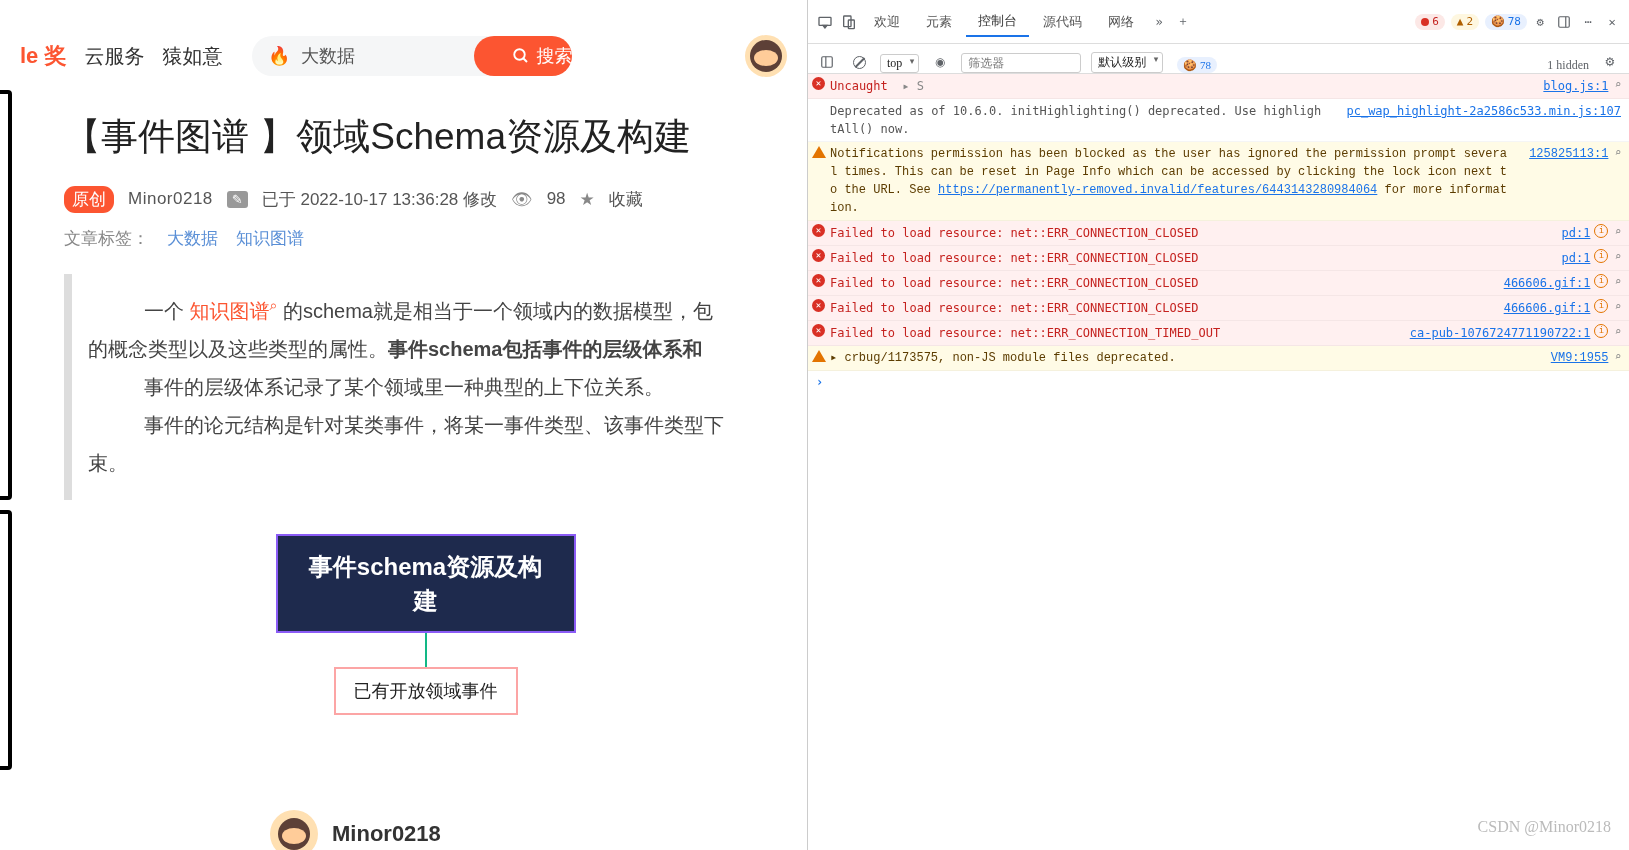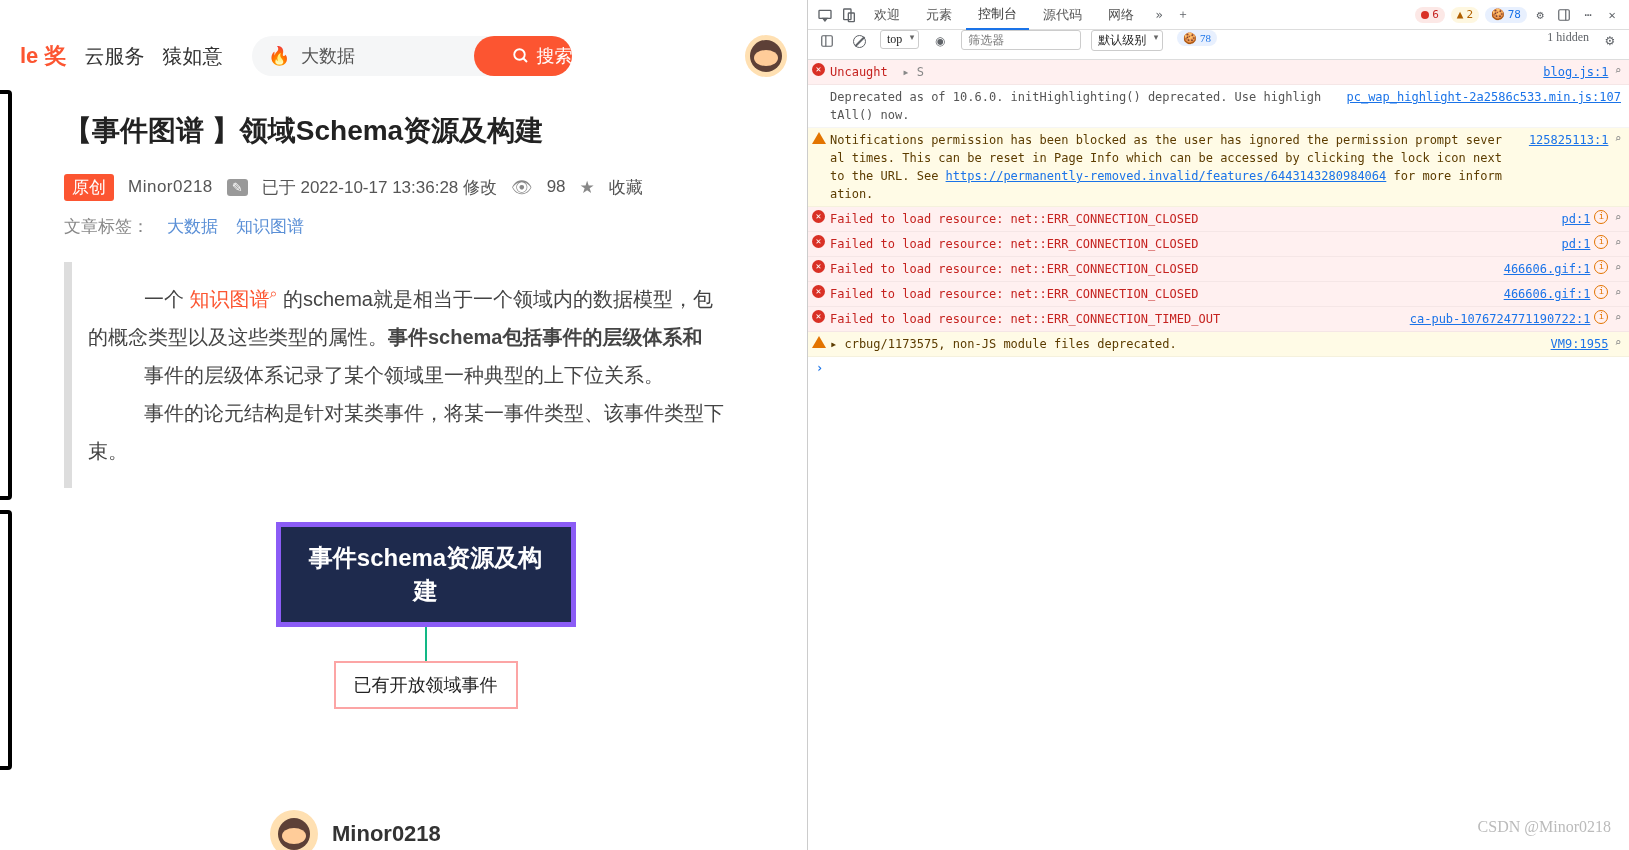--- a/index.html
+++ b/index.html
@@ -10,58 +10,58 @@
 .nav-link{color:#333;font-size:20px;}
 .search-wrap{display:flex;align-items:center;background:#f5f6f7;border-radius:22px;height:40px;flex:0 0 320px;margin-left:12px;}
 .search-fire{color:#fc5531;font-size:18px;margin:0 10px 0 16px;}
 .search-text{color:#555;font-size:18px;flex:1;}
 .search-btn{background:#fc5531;color:#fff;border:none;border-radius:22px;height:40px;width:98px;display:flex;align-items:center;justify-content:flex-end;gap:6px;font-size:18px;}
 .search-btn svg{width:18px;height:18px;}
 .avatar{width:42px;height:42px;border-radius:50%;background:#ffe0b2;display:flex;align-items:center;justify-content:center;margin-left:auto;}
 .avatar-inner{width:32px;height:32px;border-radius:50%;background:#5d4037;position:relative;}
 .avatar-inner::before{content:'';position:absolute;width:24px;height:16px;background:#ffcc99;border-radius:50%;top:10px;left:4px;}
 .article{padding:24px 20px 0 64px;flex:1;overflow:hidden;}
-.title{font-size:28px;font-weight:700;color:#222;margin-bottom:24px;line-height:1.35;}
+.title{font-size:37px;font-weight:400;color:#222;margin-bottom:24px;line-height:1.35;}
 .meta-row{display:flex;align-items:center;gap:14px;font-size:17px;color:#555;margin-bottom:14px;}
-.orig-badge{background:#fc5531;color:#fff;font-size:17px;padding:2px 8px;border-radius:3px;}
+.orig-badge{background:#fc5531;color:#fff;font-size:17px;padding:2px 8px;border-radius:11px;}
 .author{color:#555;font-weight:500;letter-spacing:.5px;}
 .meta-ic{background:#999;color:#fff;font-size:13px;padding:1px 5px;border-radius:3px;}
 .tags-row{display:flex;align-items:center;gap:18px;font-size:17px;color:#888;margin-bottom:24px;}
 .tag-lnk{color:#5a8fd6;}
 .quote-box{border-left:8px solid #ddd;padding:18px 16px;font-size:20px;line-height:1.9;color:#444;margin-bottom:28px;background:#fff;}
 .kw-link{color:#fc5531;}
 .mag-icon{color:#fc5531;font-size:14px;vertical-align:super;}
 .quote-box b{font-weight:700;}
 .mind-box{text-align:center;margin-top:34px;position:relative;}
-.mind-root{display:inline-block;background:#1e2a4d;color:#fff;padding:14px 22px;font-size:24px;font-weight:600;border:5px solid #8b5cf6;max-width:300px;line-height:1.4;}
+.mind-root{display:inline-block;background:#1e2a4d;color:#fff;padding:14px 22px;font-size:24px;font-weight:600;border:2px solid #8b5cf6;max-width:300px;line-height:1.4;}
 .mind-line{width:2px;height:34px;background:#12b886;margin:0 auto;}
 .mind-child{display:inline-block;border:2px solid #fca5a5;padding:10px 18px;font-size:18px;margin-top:0;}
 .watermark-author{position:absolute;left:270px;bottom:16px;display:flex;align-items:center;gap:14px;font-size:22px;font-weight:700;color:#333;}
 .watermark-author .avatar{width:48px;height:48px;}
 
 .devtools{flex:1;height:100%;border-left:1px solid #ccc;display:flex;flex-direction:column;font-family:Menlo,Consolas,monospace;font-size:12px;}
-.dt-tabs{display:flex;align-items:center;height:30px;border-bottom:1px solid #ddd;gap:2px;padding:4px 6px;}
+.dt-tabs{display:flex;align-items:center;height:44px;border-bottom:1px solid #ddd;gap:2px;padding:4px 6px;}
 .dt-tabs .tab{padding:0 12px;height:30px;display:flex;align-items:center;color:#555;font-family:-apple-system,"Microsoft YaHei";font-size:13px;}
 .dt-tabs .tab.active{border-bottom:2px solid #1a73e8;color:#333;}
 .dt-tabs .spacer{flex:1;}
 .dt-ic{width:22px;height:22px;display:flex;align-items:center;justify-content:center;color:#5f6368;}
 .pill{border-radius:10px;padding:0 6px;font-size:11px;margin-left:4px;display:inline-flex;align-items:center;gap:3px;height:16px;}
 .pill-err{background:#fce8e6;color:#c5221f;}
 .pill-warn{background:#fef7e0;color:#b06000;}
 .pill-info{background:#e8f0fe;color:#1a73e8;}
 .dot-err{width:8px;height:8px;border-radius:50%;background:#d93025;}
-.dt-filter{display:flex;align-items:flex-start;height:30px;border-bottom:1px solid #ddd;padding:0 8px;gap:10px;font-family:-apple-system,"Microsoft YaHei";font-size:12px;}
+.dt-filter{display:flex;align-items:flex-end;height:30px;border-bottom:1px solid #ddd;padding:0 8px;gap:10px;font-family:-apple-system,"Microsoft YaHei";font-size:12px;}
 .filter-inp{border:1px solid #ccc;border-radius:3px;padding:2px 6px;width:120px;font-size:12px;}
 .sel{border:1px solid #ccc;border-radius:3px;padding:1px 16px 1px 6px;font-size:12px;position:relative;background:#fff;}
 .sel::after{content:'▾';position:absolute;right:4px;top:1px;color:#666;font-size:9px;}
 .hidden-txt{color:#5f6368;margin-left:auto;}
 .dt-body{flex:1;overflow-y:auto;}
 .c-row{display:flex;align-items:flex-start;padding:3px 8px 3px 22px;border-bottom:1px solid rgba(0,0,0,.04);position:relative;line-height:1.5;}
 .c-row.err{background:#fff0f0;color:#c5221f;}
-.c-row.warn{background:#fffbe6;color:#5c3c00;}
+.c-row.warn{background:#fffbe6;color:#5c3c00;font-family:Liberation Mono, monospace;}
 .c-row .msg{flex:1;padding-right:20px;word-break:break-all;}
 .c-row .src{color:#1a73e8;text-decoration:underline;white-space:nowrap;}
 .ic-before{position:absolute;left:4px;top:3px;width:13px;height:13px;border-radius:50%;display:flex;align-items:center;justify-content:center;font-size:9px;color:#fff;}
 .ic-err-s{background:#d93025;}
 .tri{position:absolute;left:4px;top:4px;width:0;height:0;border-left:7px solid transparent;border-right:7px solid transparent;border-bottom:12px solid #e37400;}
 .arrow{color:#888;margin-right:4px;}
 .prompt-row{padding:4px 8px;color:#1a73e8;font-weight:bold;}
 .mag-dt{color:#888;margin-left:6px;font-size:11px;}
 .circ-i{display:inline-flex;width:14px;height:14px;border:1px solid #e37400;border-radius:50%;align-items:center;justify-content:center;color:#e37400;font-size:9px;margin-left:4px;vertical-align:middle;}
 .wm{position:fixed;right:18px;bottom:14px;color:#bbb;font-size:16px;font-family:-apple-system;}

